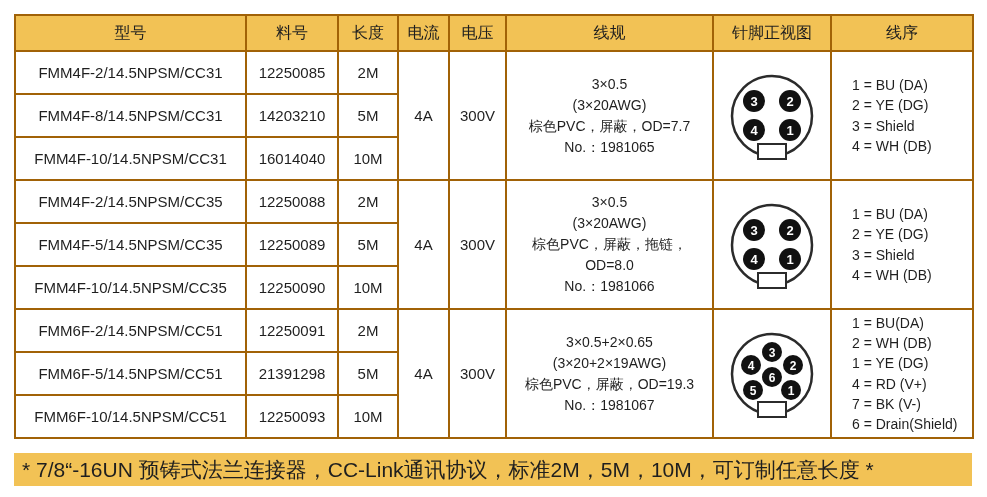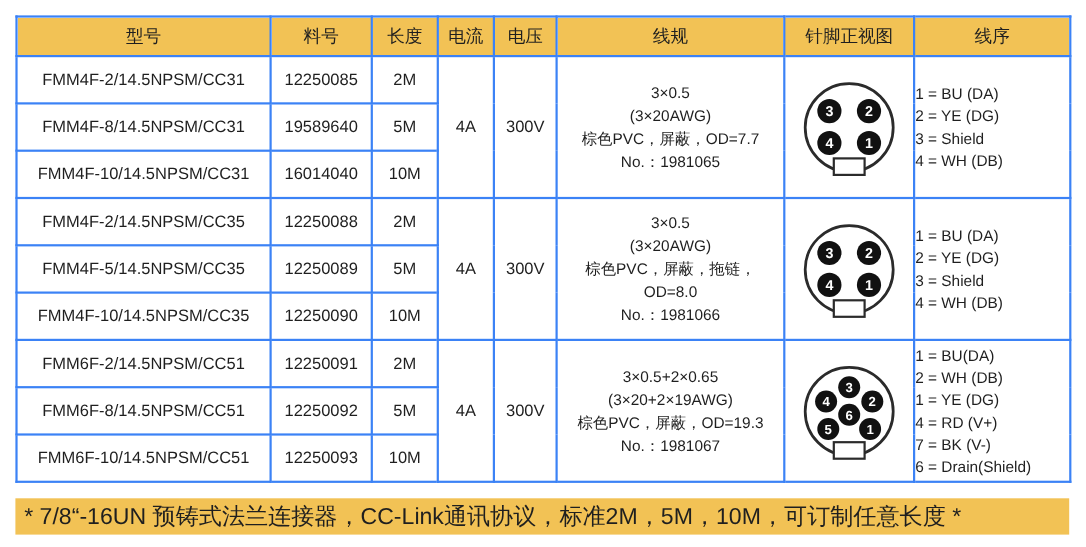--- a/index.html
+++ b/index.html
@@ -7,32 +7,32 @@
   body {
     position:relative;
     font-family:"Liberation Sans", sans-serif;
     color:var(--text,#1f1f1f);
   }
   table.spec {
     position:absolute; left:14px; top:14px; width:958px;
     border-collapse:collapse; table-layout:fixed;
   }
   .spec th, .spec td {
-    border:2px solid #3b82f6;
+    border:2px solid #a16207;
     text-align:center; vertical-align:middle;
     overflow:hidden; white-space:nowrap;
   }
   .spec th {
     background:var(--accent,#F2C255);
     height:36px; font-size:16px; font-weight:500;
   }
   .spec td { font-size:15px; height:43px; }
   td.wirespec { font-size:14px; line-height:1.5; }
   td.wirespec div { white-space:nowrap; }
-  td.wireseq { text-align:left; font-size:14px; line-height:1.45; padding-left:0; }
+  td.wireseq { text-align:left; font-size:14px; line-height:1.45; padding-left:20px; }
   td.pinview { padding:0; }
   .pin-svg { display:block; margin:0 auto; }
   .footnote {
     position:absolute; left:14px; top:453px; width:958px; height:33px;
     background:var(--accent,#F2C255);
     font-size:21px; line-height:33px; padding-left:8px;
     white-space:nowrap;
   }
 </style>
 </head>
@@ -91,21 +91,21 @@
       </td>
       <td rowspan="3" class="wireseq">
         <div>1 = BU (DA)</div>
         <div>2 = YE (DG)</div>
         <div>3 = Shield</div>
         <div>4 = WH (DB)</div>
       </td>
     </tr>
     <tr>
       <td>FMM4F-8/14.5NPSM/CC31</td>
-      <td>19589640</td>
+      <td>14203210</td>
       <td>5M</td>
     </tr>
     <tr>
       <td>FMM4F-10/14.5NPSM/CC31</td>
       <td>16014040</td>
       <td>10M</td>
     </tr>
 
     <tr>
       <td>FMM4F-2/14.5NPSM/CC35</td>
@@ -185,22 +185,22 @@
       <td rowspan="3" class="wireseq">
         <div>1 = BU(DA)</div>
         <div>2 = WH (DB)</div>
         <div>1 = YE (DG)</div>
         <div>4 = RD (V+)</div>
         <div>7 = BK (V-)</div>
         <div>6 = Drain(Shield)</div>
       </td>
     </tr>
     <tr>
-      <td>FMM6F-8/14.5NPSM/CC51</td>
-      <td>12250092</td>
+      <td>FMM6F-5/14.5NPSM/CC51</td>
+      <td>21391298</td>
       <td>5M</td>
     </tr>
     <tr>
       <td>FMM6F-10/14.5NPSM/CC51</td>
       <td>12250093</td>
       <td>10M</td>
     </tr>
   </tbody>
 </table>
 

